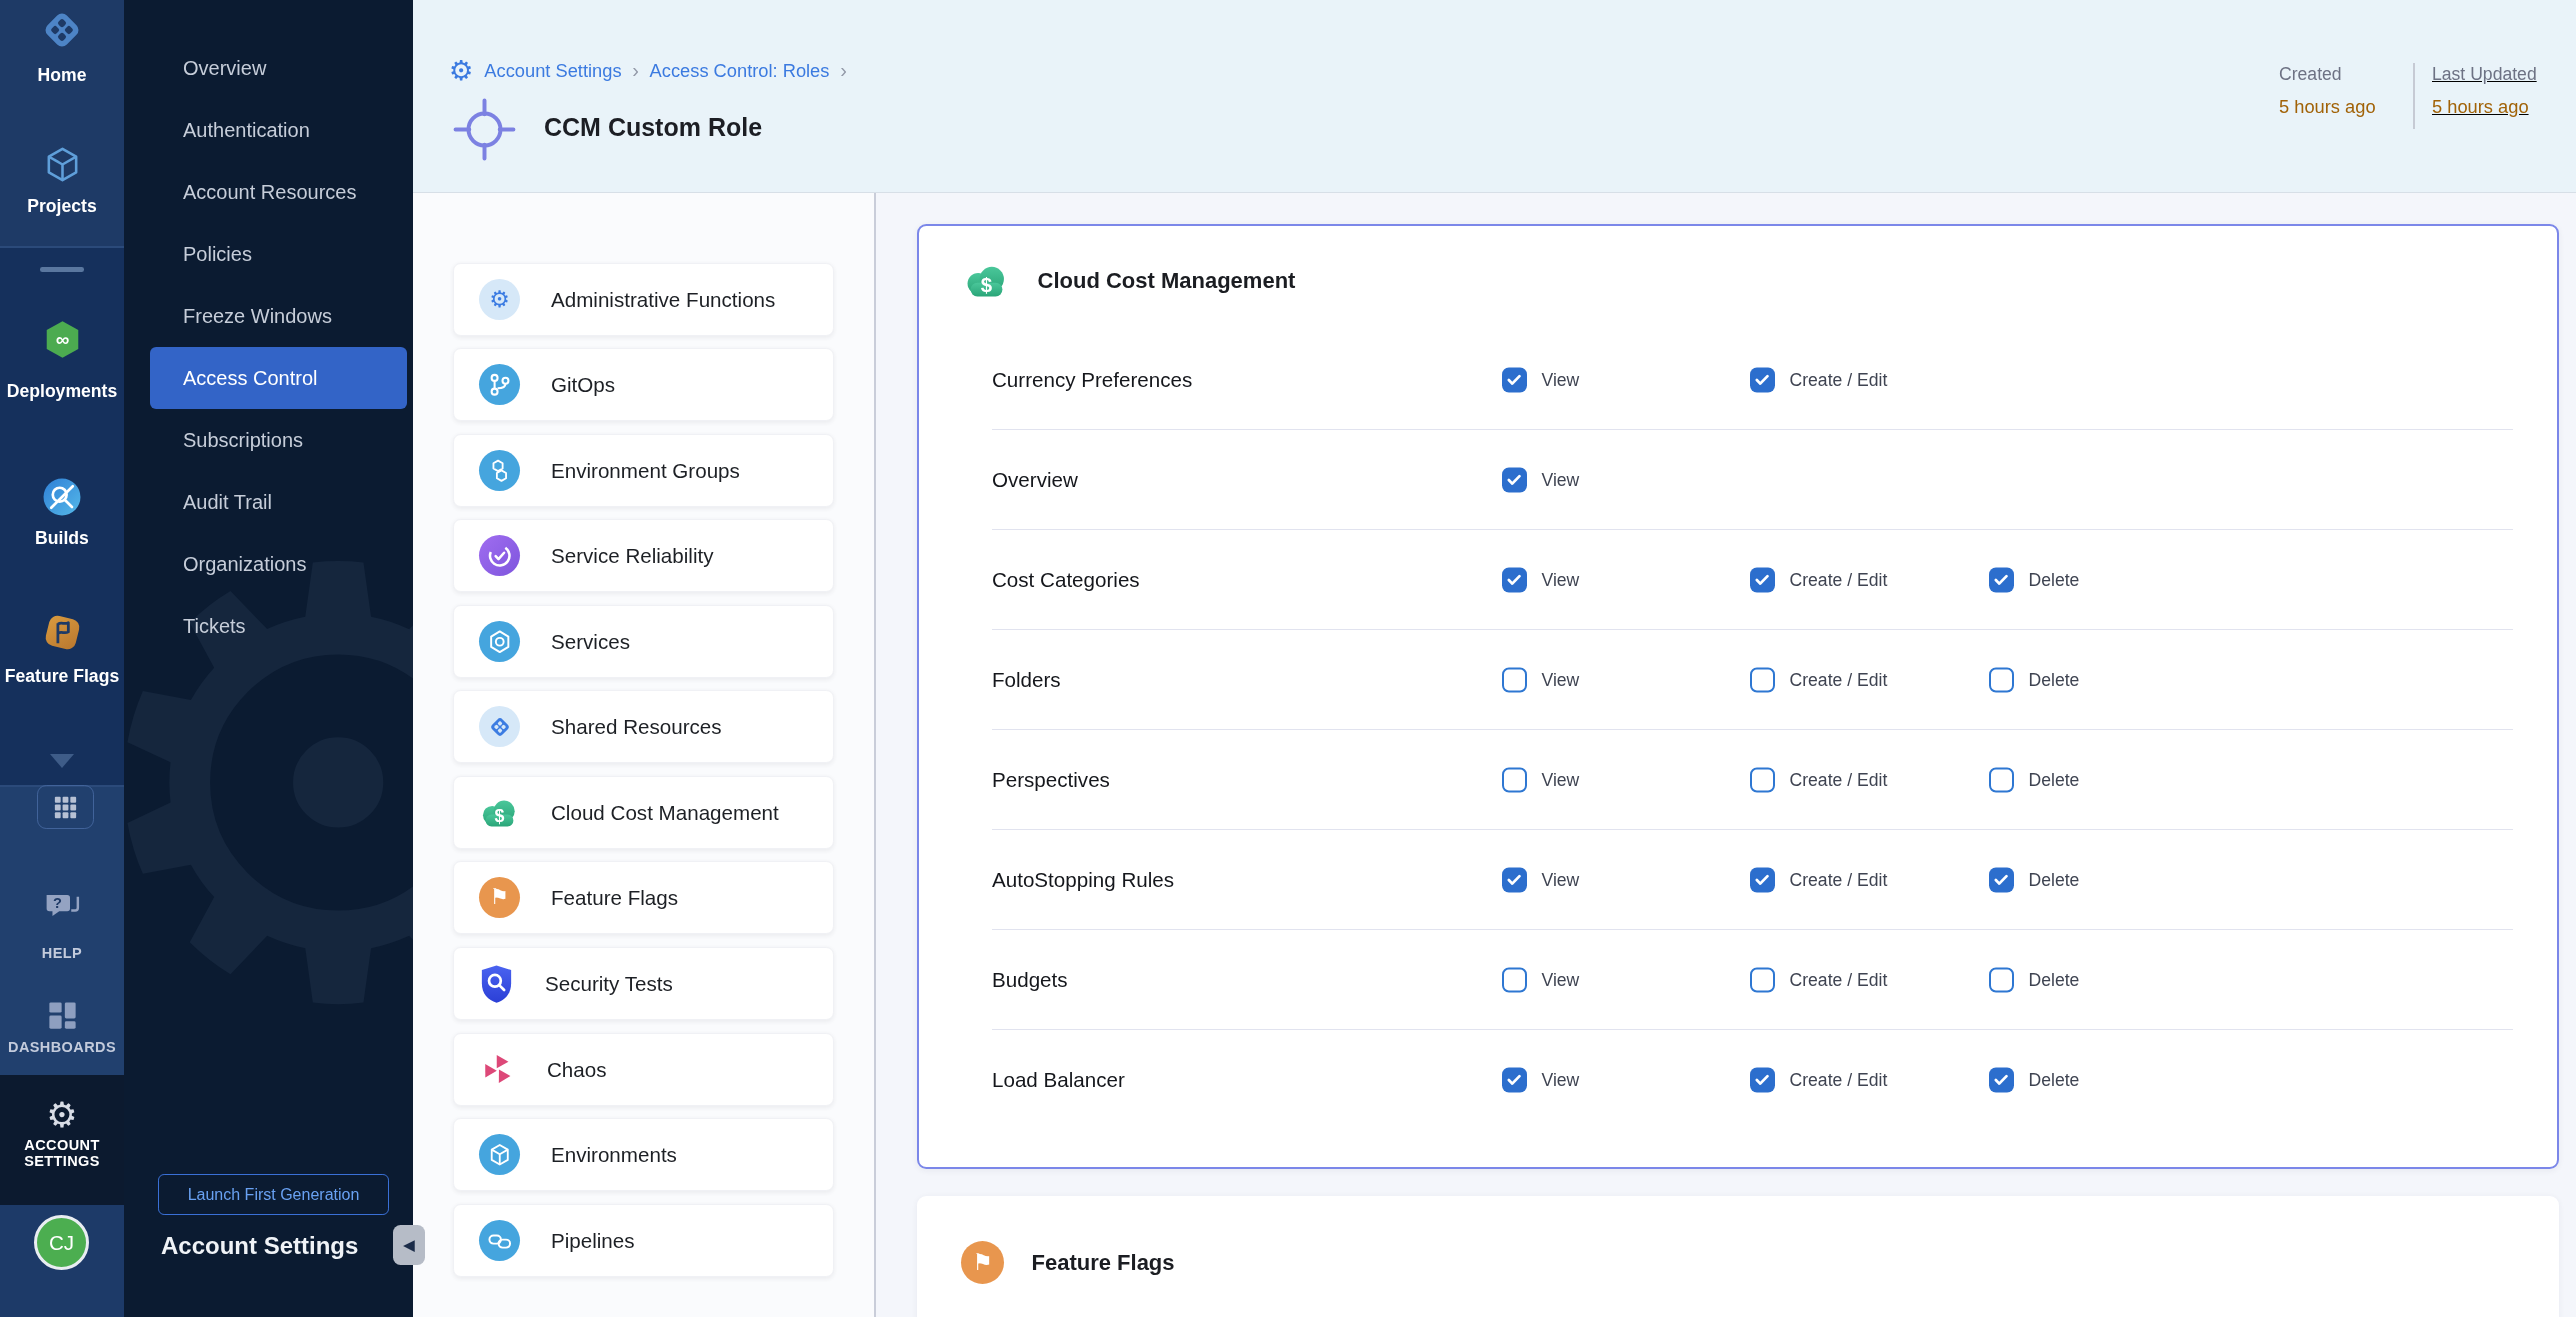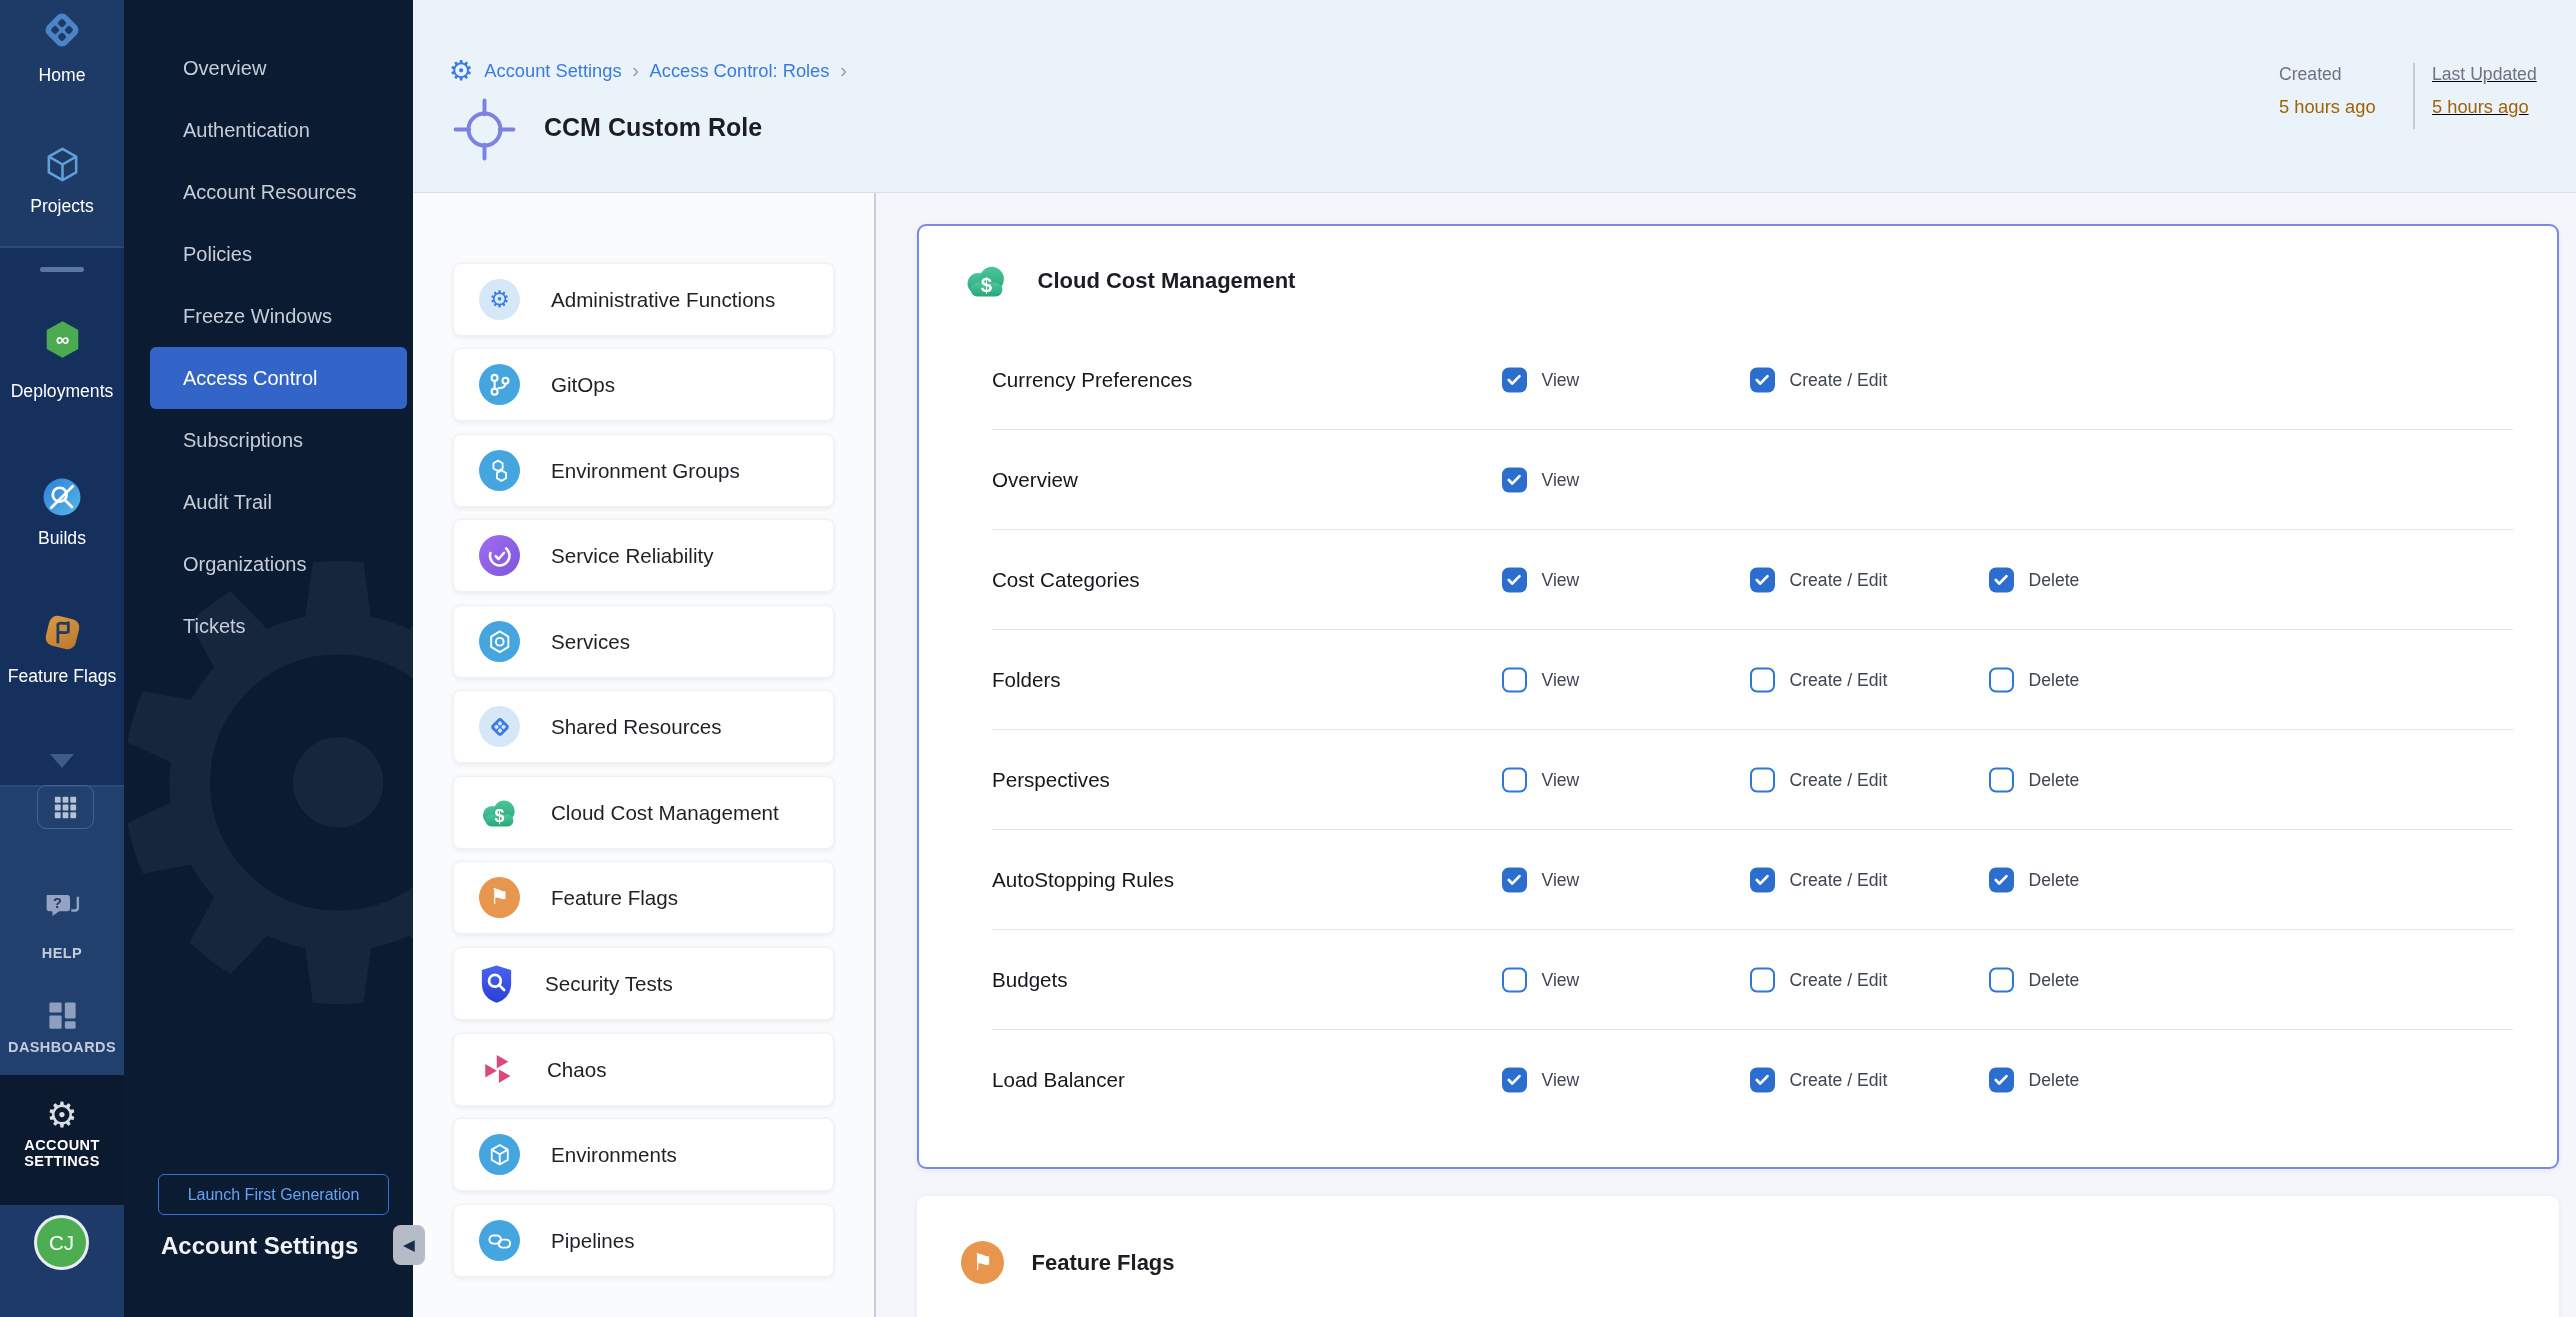--- a/index.html
+++ b/index.html
@@ -9,21 +9,21 @@
   
   #icon-rail { position:absolute; left:0; top:0; width:124px; height:1318px; background:#1e3a66; z-index:30; }
   .rail-sec { position:absolute; left:0; width:124px; }
   #rail-sec-modules { top:246px; height:539px; background:#15305c; }
   #rail-sec-mid { top:785px; height:290px; background:#21406e; }
   #rail-sec-acct { top:1075px; height:131px; background:#0c1a2f; }
   #rail-sec-bottom { top:1205px; height:112px; background:#1d3a68; }
   .rail-div { position:absolute; left:0; width:124px; height:1.5px; background:#2b4a7a; }
   .rail-item { position:absolute; left:0; width:124px; text-align:center; cursor:pointer; }
   .rail-ic { display:flex; justify-content:center; }
-  .rail-label { color:#ffffff; font-weight:normal; font-size:17.6px; }
+  .rail-label { color:#ffffff; font-weight:bold; font-size:17.6px; }
   .rail-label-sm { color:#c3cbdc; font-weight:bold; font-size:14.5px; letter-spacing:0.4px; }
   #rail-dash { position:absolute; left:40px; top:267px; width:44px; height:4.6px; border-radius:2.3px; background:#5a779f; }
   #rail-triangle { position:absolute; left:50px; top:754px; width:0; height:0; border-left:12.2px solid transparent; border-right:12.2px solid transparent; border-top:14.5px solid #3e5c88; cursor:pointer; }
   #grid-btn { position:absolute; left:37px; top:785px; width:57px; height:44px; border:1.5px solid #41639a; border-radius:9.2px; display:flex; align-items:center; justify-content:center; cursor:pointer; }
   #avatar { position:absolute; left:34px; top:1215px; width:55px; height:55px; border-radius:50%; background:#4cae50; border:3.8px solid #e9edf2; color:#fff; font-size:20.6px; font-weight:normal; display:flex; align-items:center; justify-content:center; cursor:pointer; }
   .uni { line-height:1; }
 
   
   #panel { position:absolute; left:124px; top:0; width:289px; height:1318px; background:#0b1b31; overflow:hidden; z-index:20; }
   #panel-watermark { position:absolute; left:-53px; top:489px; font-size:596px; color:#15263d; line-height:1; user-select:none; }

